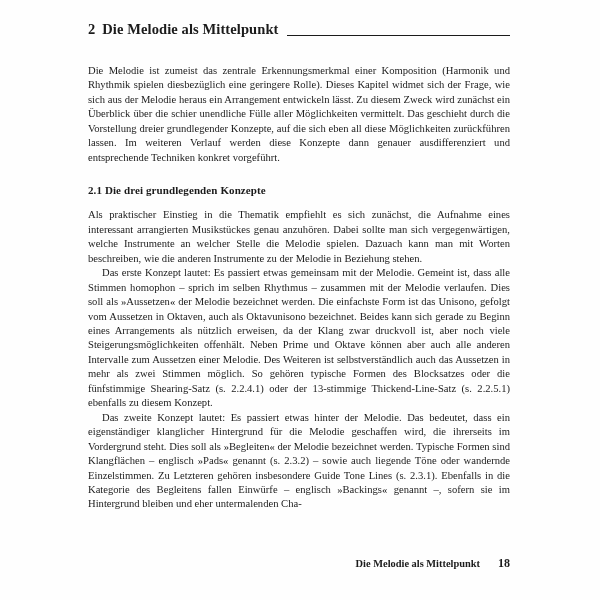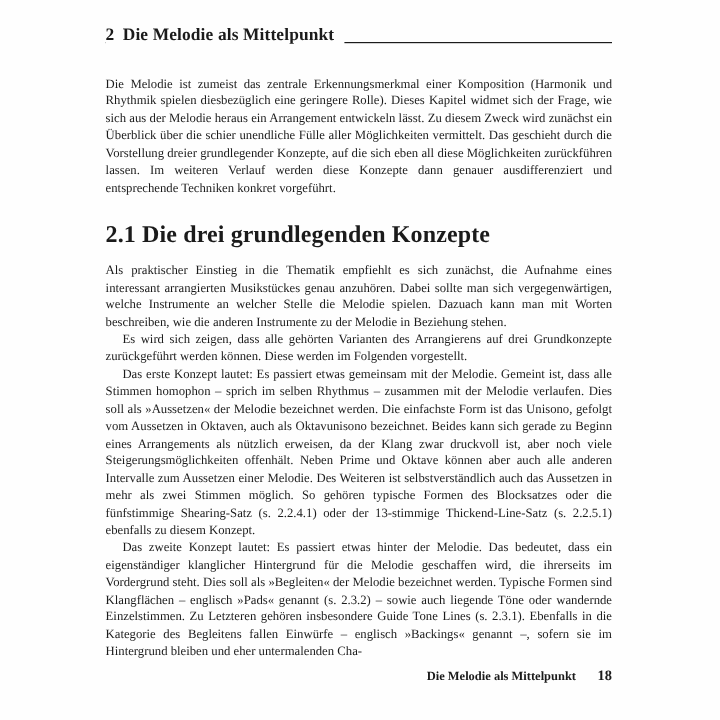--- a/index.html
+++ b/index.html
@@ -76,21 +76,21 @@
     text-justify: inter-word;
     hyphens: manual;
   }
   p.indent {
     text-indent: 14px;
   }
   .section-head {
     margin: 0;
     font-family: "Liberation Serif", serif;
     font-weight: bold;
-    font-size: 20px;
+    font-size: 11px;
     line-height: 1.2;
     padding-top: 19px;
     padding-bottom: 11px;
     letter-spacing: 0.1px;
   }
 
   
   .footer {
     position: absolute;
     left: 88px;
@@ -128,21 +128,20 @@
   <div class="body-col">
 
     <p class="para">Die Melodie ist zumeist das zentrale Erkennungsmerkmal einer Komposition (Harmonik und Rhythmik spielen diesbezüglich eine geringere Rolle). Dieses Kapitel widmet sich der Frage, wie sich aus der Melodie heraus ein Arrangement entwickeln lässt. Zu diesem Zweck wird zunächst ein Überblick über die schier unendliche Fülle aller Möglichkeiten vermittelt. Das geschieht durch die Vorstellung dreier grundlegender Konzepte, auf die sich eben all diese Möglichkeiten zurückführen lassen. Im weiteren Verlauf werden diese Konzepte dann genauer ausdifferenziert und entsprechende Techniken konkret vorgeführt.</p>
 
     <h2 class="section-head">
       <span>2.1</span>
       <span>Die drei grundlegenden Konzepte</span>
     </h2>
 
     <p class="para">Als praktischer Einstieg in die Thematik empfiehlt es sich zunächst, die Aufnahme eines interessant arrangierten Musikstückes genau anzuhören. Dabei sollte man sich vergegenwärtigen, welche Instrumente an welcher Stelle die Melodie spielen. Dazuach kann man mit Worten beschreiben, wie die anderen Instrumente zu der Melodie in Beziehung stehen.</p>
-    <p class="para indent">Es wird sich zeigen, dass alle gehörten Varianten des Arrangierens auf drei Grundkonzepte zurückgeführt werden können. Diese werden im Folgenden vorgestellt.</p>
     <p class="para indent">Das erste Konzept lautet: Es passiert etwas gemeinsam mit der Melodie. Gemeint ist, dass alle Stimmen homophon – sprich im selben Rhythmus – zusammen mit der Melodie verlaufen. Dies soll als »Aussetzen« der Melodie bezeichnet werden. Die einfachste Form ist das Unisono, gefolgt vom Aussetzen in Oktaven, auch als Oktavunisono bezeichnet. Beides kann sich gerade zu Beginn eines Arrangements als nützlich erweisen, da der Klang zwar druckvoll ist, aber noch viele Steigerungsmöglichkeiten offenhält. Neben Prime und Oktave können aber auch alle anderen Intervalle zum Aussetzen einer Melodie. Des Weiteren ist selbstverständlich auch das Aussetzen in mehr als zwei Stimmen möglich. So gehören typische Formen des Blocksatzes oder die fünfstimmige Shearing-Satz (s. 2.2.4.1) oder der 13-stimmige Thickend-Line-Satz (s. 2.2.5.1) ebenfalls zu diesem Konzept.</p>
     <p class="para indent">Das zweite Konzept lautet: Es passiert etwas hinter der Melodie. Das bedeutet, dass ein eigenständiger klanglicher Hintergrund für die Melodie geschaffen wird, die ihrerseits im Vordergrund steht. Dies soll als »Begleiten« der Melodie bezeichnet werden. Typische Formen sind Klangflächen – englisch »Pads« genannt (s. 2.3.2) – sowie auch liegende Töne oder wandernde Einzelstimmen. Zu Letzteren gehören insbesondere Guide Tone Lines (s. 2.3.1). Ebenfalls in die Kategorie des Begleitens fallen Einwürfe – englisch »Backings« genannt –, sofern sie im Hintergrund bleiben und eher untermalenden Cha-</p>
 
   </div>
 
   <div class="footer">
     <span class="footer-title">Die Melodie als Mittelpunkt</span>
     <span class="footer-pageno">18</span>
   </div>
 

